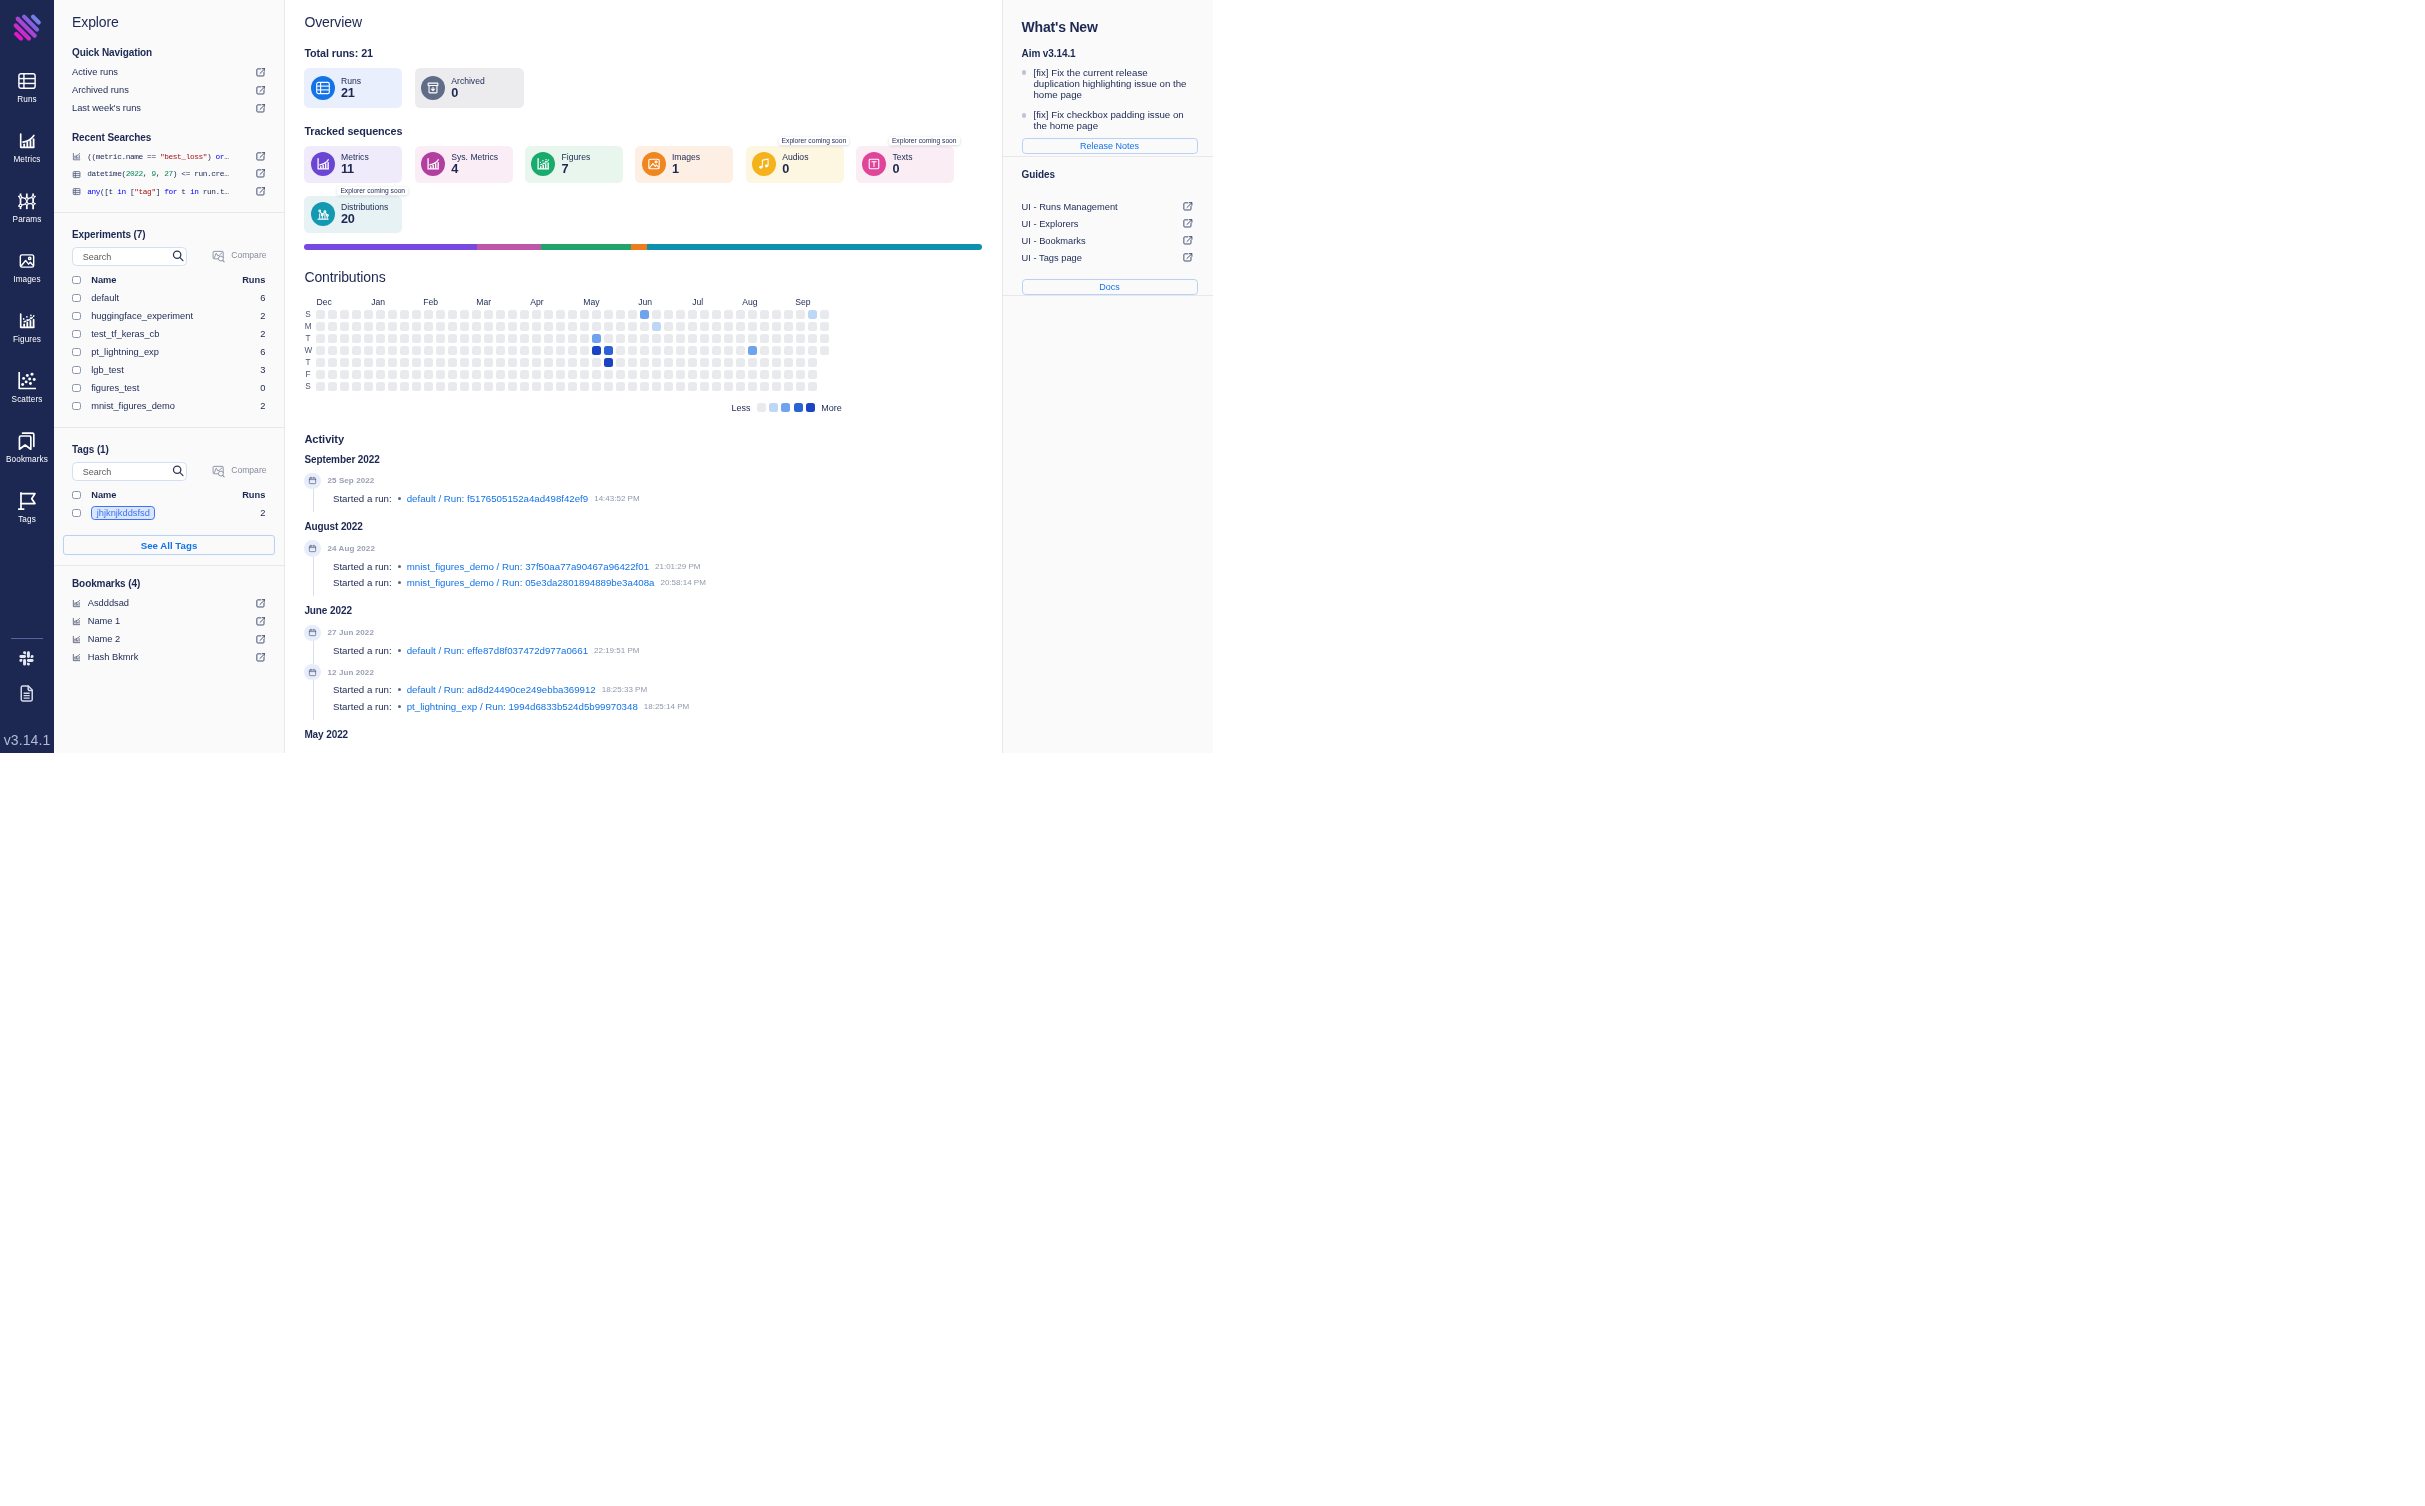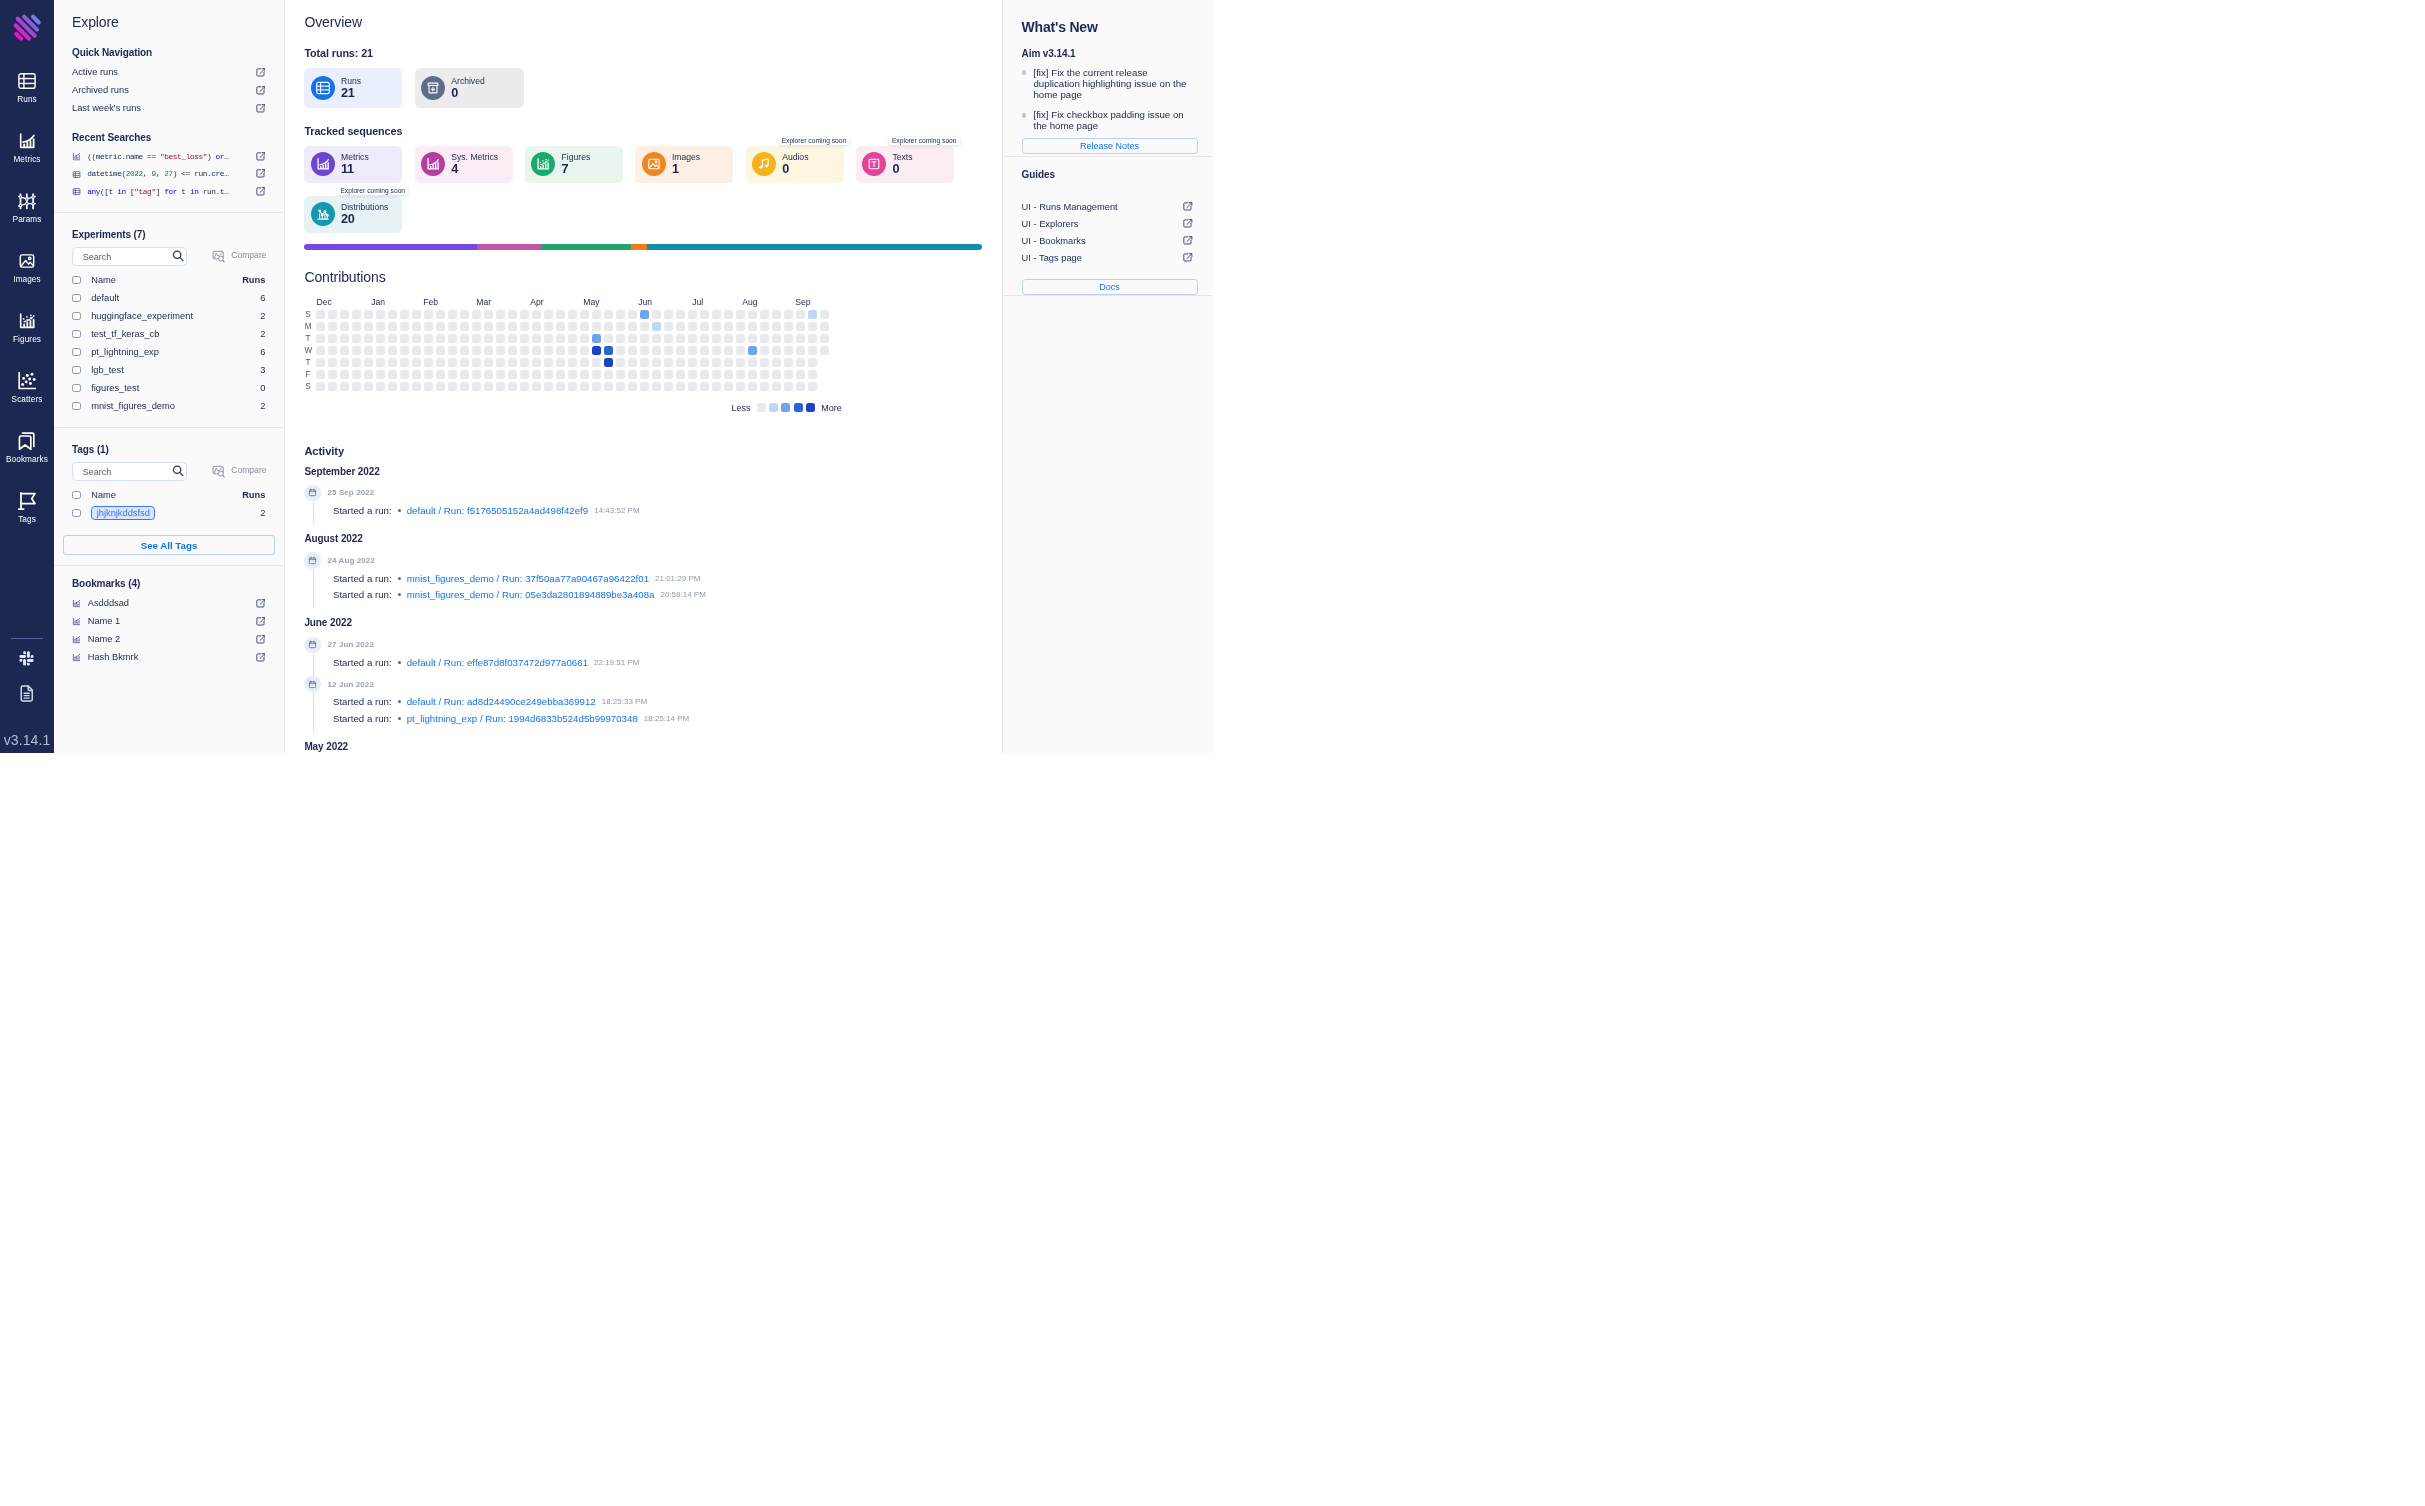--- a/index.html
+++ b/index.html
@@ -45,21 +45,21 @@
 .tbl-search{display:flex;align-items:center;gap:18px;margin:6.7px 0 0}
 .srch{width:115px;flex:0 0 115px;height:19.5px;border:0.7px solid #D2DFF5;border-radius:4.5px;background:#fff;display:flex;align-items:center;padding:0 1px 0 9.8px}
 .srch input{border:0;outline:0;flex:1;min-width:0;font-size:9px;color:#1c2852;font-family:inherit;background:transparent}
 .srch input::placeholder{color:#5a5a5a}
 .srch svg{width:16.4px;height:16.4px;color:#2d3657;flex:0 0 16.4px;margin-right:-1.5px}
 .cmp{display:flex;align-items:flex-start;gap:6.5px;color:#878d9e;font-size:8.6px;cursor:pointer;margin-left:6.7px}
 .cmp svg{width:13px;height:13px;flex:0 0 13px}
 .tbl{width:100%;margin-top:4.5px}
 .tr{display:flex;align-items:center;height:18px}
 .cb{width:8.6px;height:8.6px;border:1px solid #8d95ad;border-radius:2.4px;flex:0 0 8.6px;margin-right:10.6px;cursor:pointer;background:#fff}
-.th-name{font-size:9.3px;font-weight:400;color:#1c2852;flex:1}
+.th-name{font-size:9.3px;font-weight:700;color:#1c2852;flex:1}
 .th-runs{font-size:9.3px;font-weight:700;color:#1c2852}
 .td-name{font-size:9.3px;color:#1c2852;flex:1;white-space:nowrap;overflow:hidden;text-overflow:ellipsis}
 .td-runs{font-size:9.3px;color:#1c2852}
 .tagpill{display:inline-block;border:0.7px solid #3b73f5;background:#dbe6fd;color:#3b73f5;border-radius:3.7px;font-size:9.3px;padding:0 4.5px;line-height:12px;margin-left:0}
 .seeall{display:block;width:calc(100% + 18.6px);height:20px;border:0.7px solid #b9d0f7;border-radius:3px;background:#FAFAFB;color:#1473E6;font-size:9.7px;font-weight:700;margin:13.4px -9px 0;cursor:pointer;font-family:inherit}
 .bm-row{display:flex;align-items:center;height:18px;gap:6.7px;cursor:pointer}
 .bm-ico{width:9px;height:9px;flex:0 0 9px;color:#39415f}
 .bm-label{font-size:9.3px;color:#1c2852;flex:1}
 
 
@@ -90,21 +90,21 @@
 .hm-cols{display:flex;gap:3px}
 .hm-col{display:flex;flex-direction:column;gap:3px}
 .hm-cell{width:9px;height:9px;border-radius:2.5px;background:#E8EAED}
 .legend{display:flex;align-items:center;justify-content:flex-start;gap:3.2px;margin:8.2px 0 0 0;padding-left:427px}
 .legend span{font-size:9px;color:#1c2852}
 .legend span:first-child{margin-right:3.4px}
 .legend span:last-child{margin-left:3.4px}
 .legend i{width:9px;height:9px;border-radius:2.5px;display:block}
 
 
-.act{margin-top:32px}
+.act{margin-top:20px}
 .act [data-name="activity-heading"]{font-size:11.2px}
 .act-mon{font-size:10px;font-weight:700;color:#1c2852;margin:9px 0 8.2px;letter-spacing:-0.1px}
 .act-day{display:flex;align-items:center;gap:6.7px}
 .act-dot{width:16.4px;height:16.4px;border-radius:50%;background:#E8EDFA;display:flex;align-items:center;justify-content:center;flex:0 0 16.4px}
 .act-dot svg{width:9px;height:9px;color:#505a7d}
 .act-date{font-size:8px;font-weight:700;color:#9aa1b6;letter-spacing:0.1px}
 .act-items{border-left:0.7px solid #D9DEE9;margin-left:8.2px;padding:1.1px 0 5.2px 19.4px}
 .act-item{display:flex;align-items:center;gap:6px;height:16.7px}
 .act-lbl{font-size:9.7px;color:#1c2852}
 .act-bullet{width:3px;height:3px;border-radius:50%;background:#5b6484;flex:0 0 3px}

